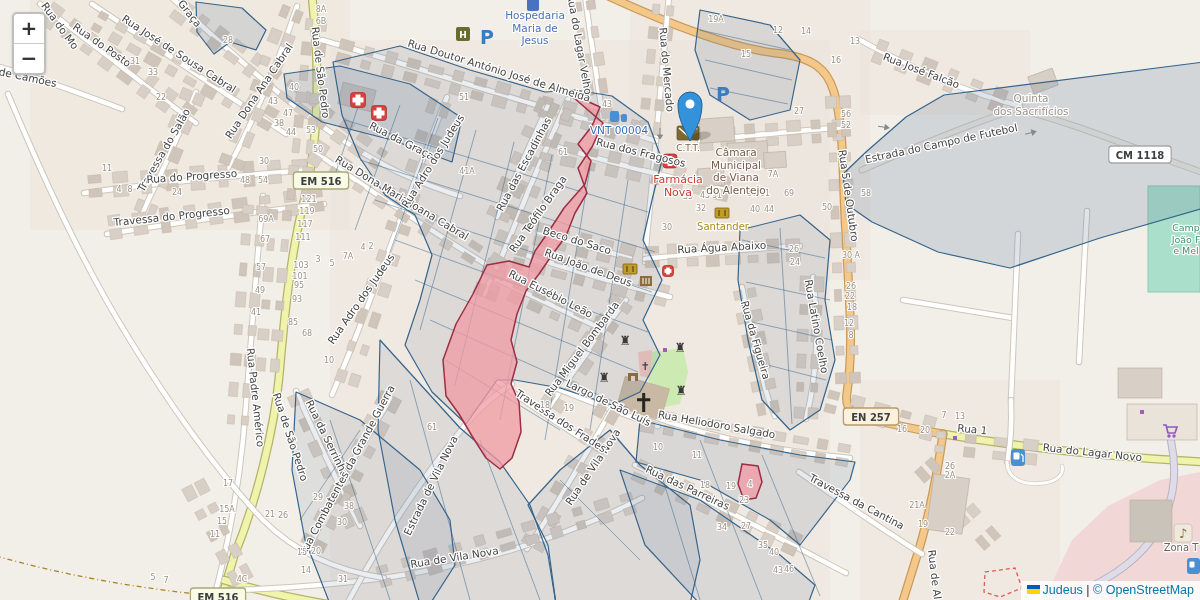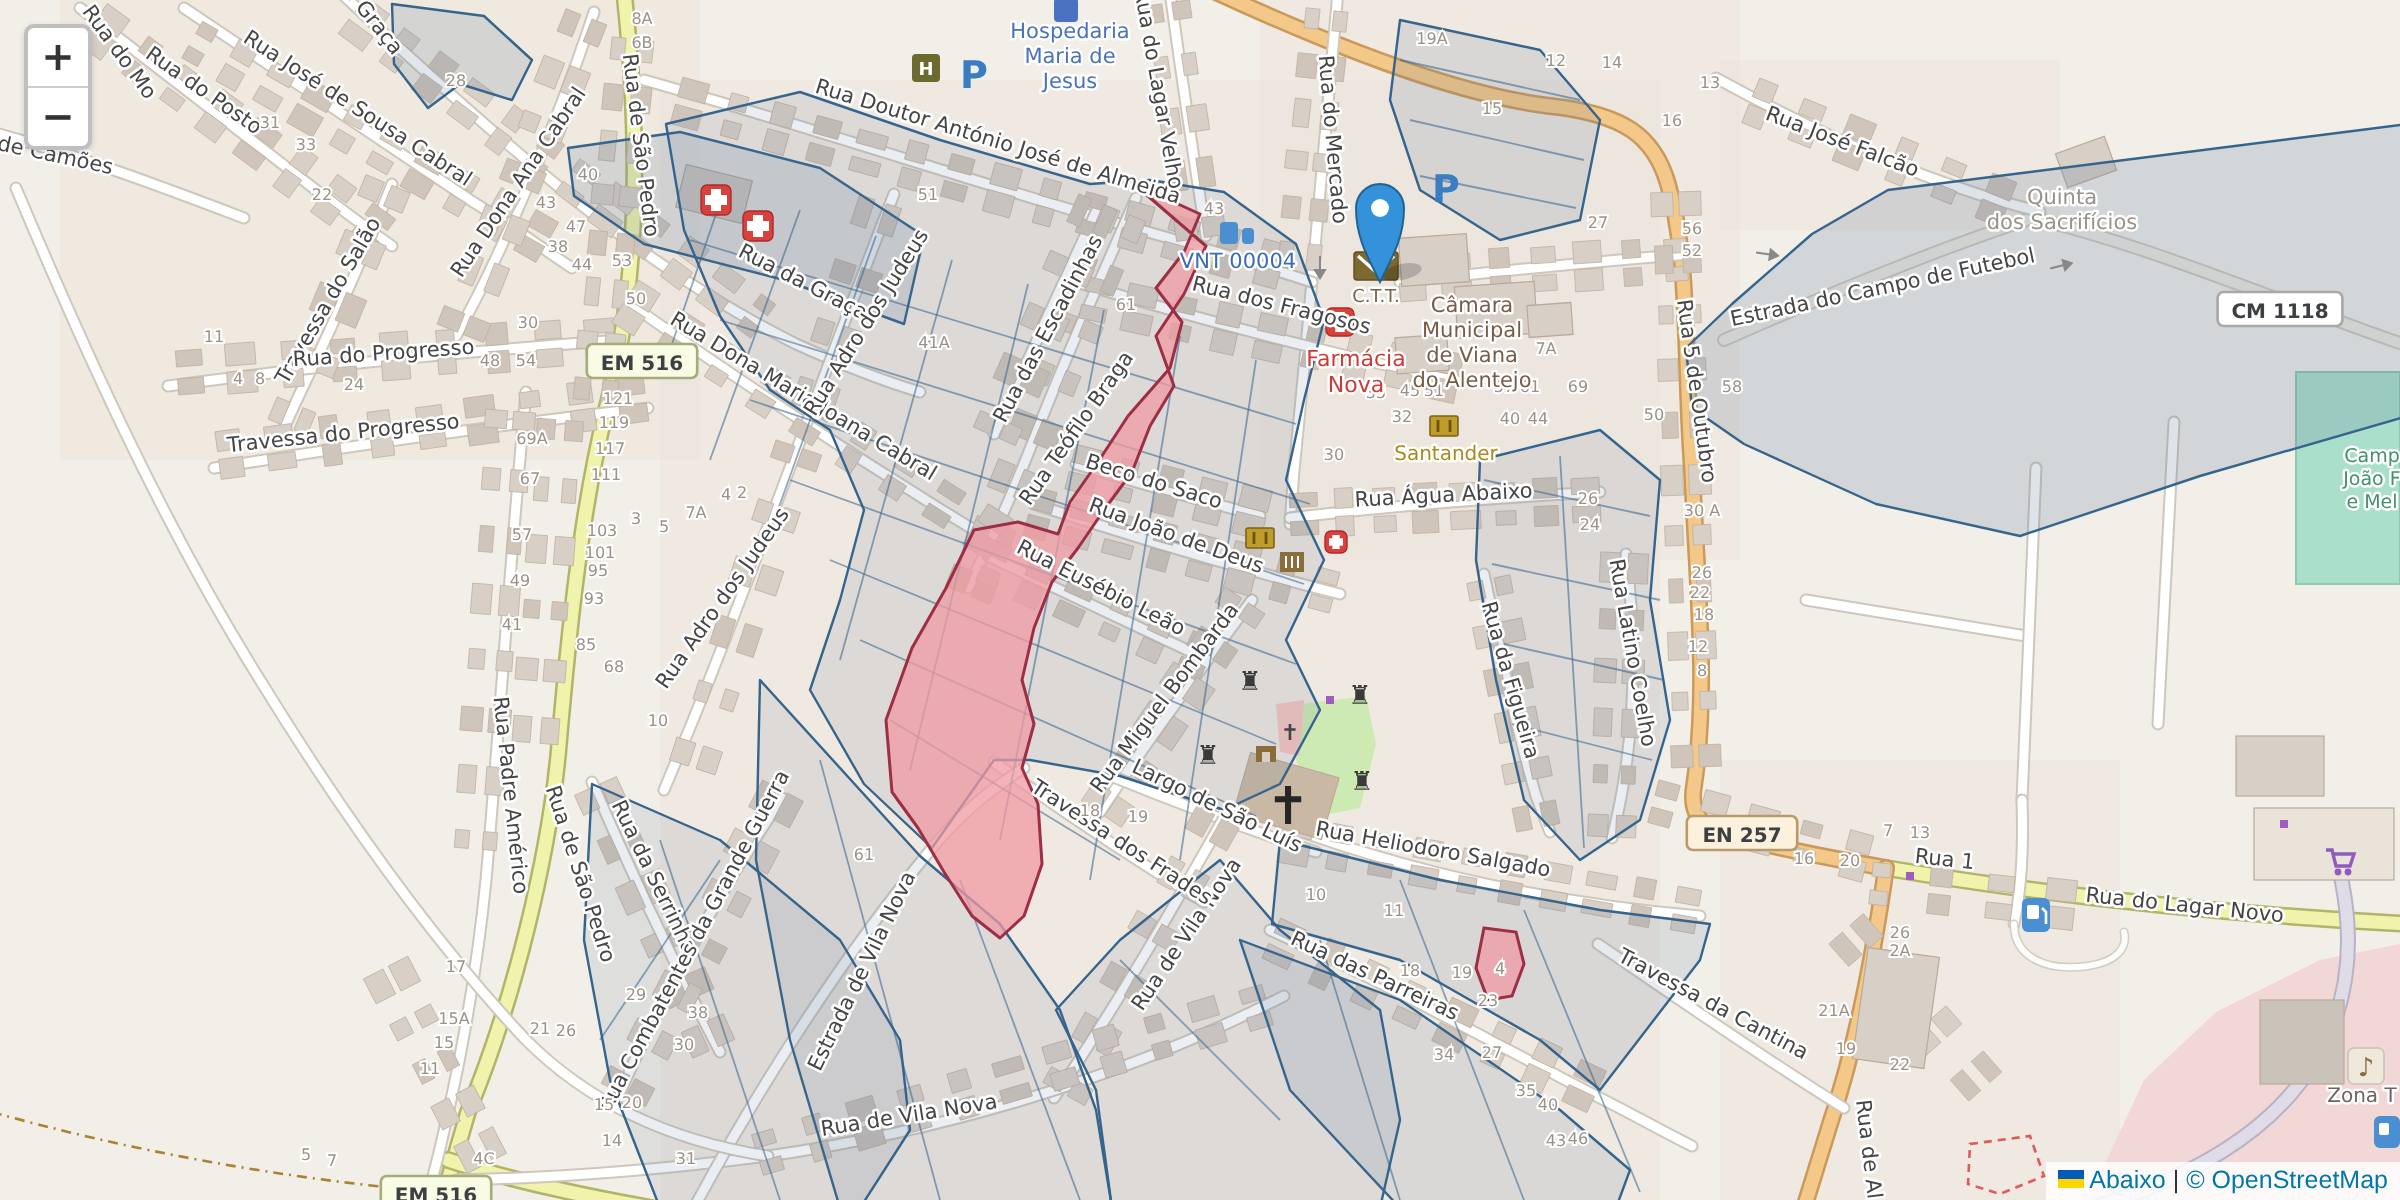--- a/index.html
+++ b/index.html
@@ -1099,17 +1099,17 @@
       <circle cx="690" cy="104" r="4.5" fill="#ffffff"></circle>
     </g>
   </svg>
 
   <div class="zoomctl">
     <a>+</a>
     <a>−</a>
   </div>
 
   <div class="attrib">
-    <span class="flag"></span><a>Abaixo</a>
+    <span class="flag"></span><a>Judeus</a>
     <span>|</span>
     <a>© OpenStreetMap</a>
   </div>
 </div>
 
 </body></html>

